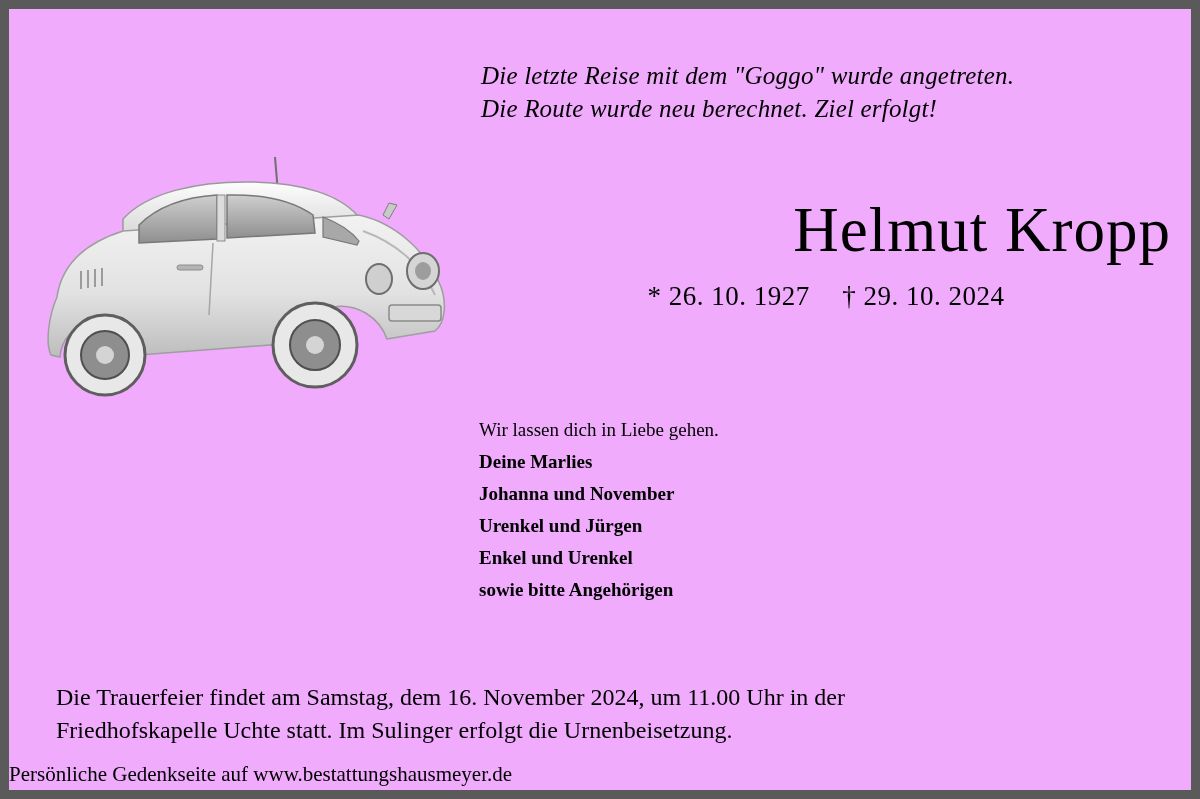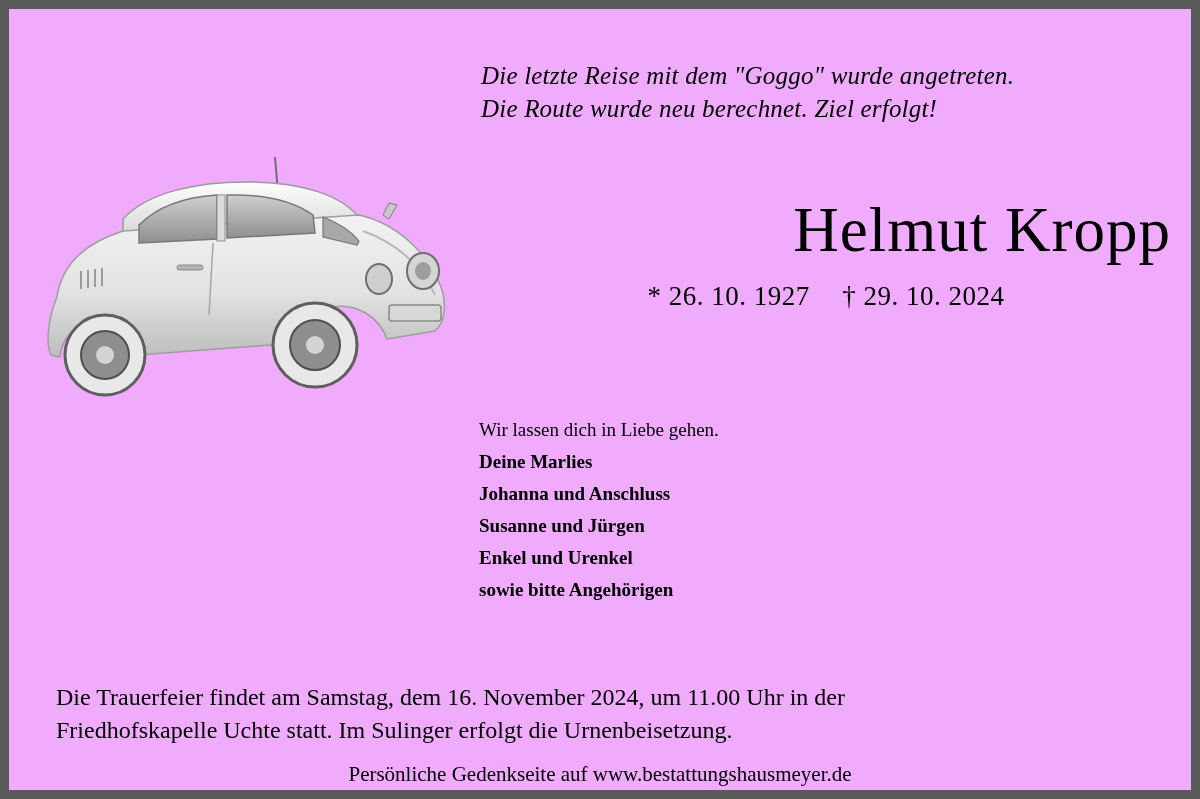--- a/index.html
+++ b/index.html
@@ -95,21 +95,20 @@
     width: 1100px;
     font-size: 24px;
     line-height: 33px;
   }
   .ceremony div { white-space: nowrap; }
   .memorial {
     position: absolute;
     left: 0;
     top: 753px;
     width: 1182px;
-    text-align: center;
     font-size: 21px;
   }
 </style>
 </head>
 <body>
 
 <div class="notice">
 
   <div class="car-wrap">
     <svg class="car-svg" width="430" height="300" viewBox="0 0 430 300" xmlns="http://www.w3.org/2000/svg" aria-hidden="true">
@@ -180,22 +179,22 @@
 
   <div class="dates">
     <span>* 26. 10. 1927</span>
     <span class="sep"></span>
     <span>† 29. 10. 2024</span>
   </div>
 
   <div class="family">
     <div class="lead">Wir lassen dich in Liebe gehen.</div>
     <div class="bold">Deine Marlies</div>
-    <div class="bold">Johanna und Anschluss</div>
-    <div class="bold">Susanne und Jürgen</div>
+    <div class="bold">Johanna und November</div>
+    <div class="bold">Urenkel und Jürgen</div>
     <div class="bold">Enkel und Urenkel</div>
     <div class="bold">sowie bitte Angehörigen</div>
   </div>
 
 
   <div class="ceremony">
     <div>Die Trauerfeier findet am Samstag, dem 16. November 2024, um 11.00 Uhr in der</div>
     <div>Friedhofskapelle Uchte statt. Im Sulinger erfolgt die Urnenbeisetzung.</div>
   </div>
 

